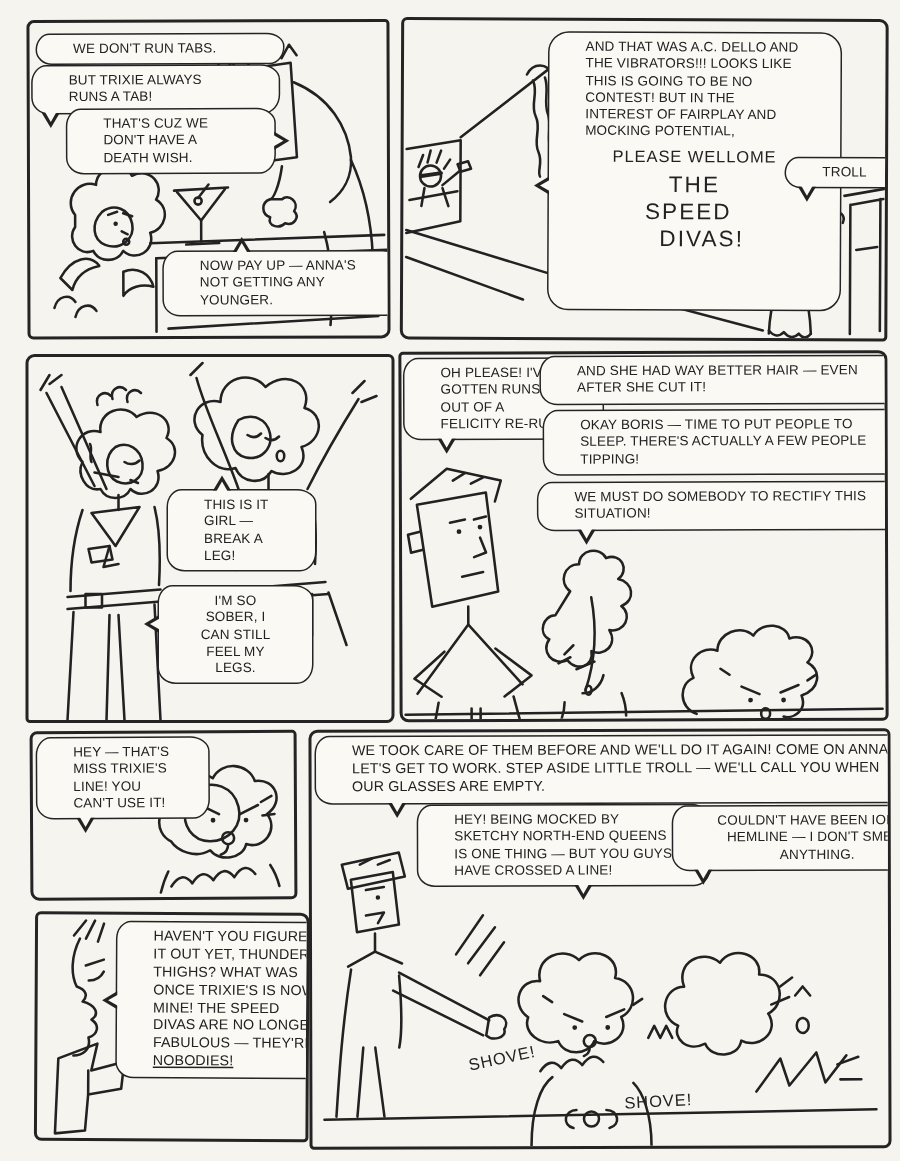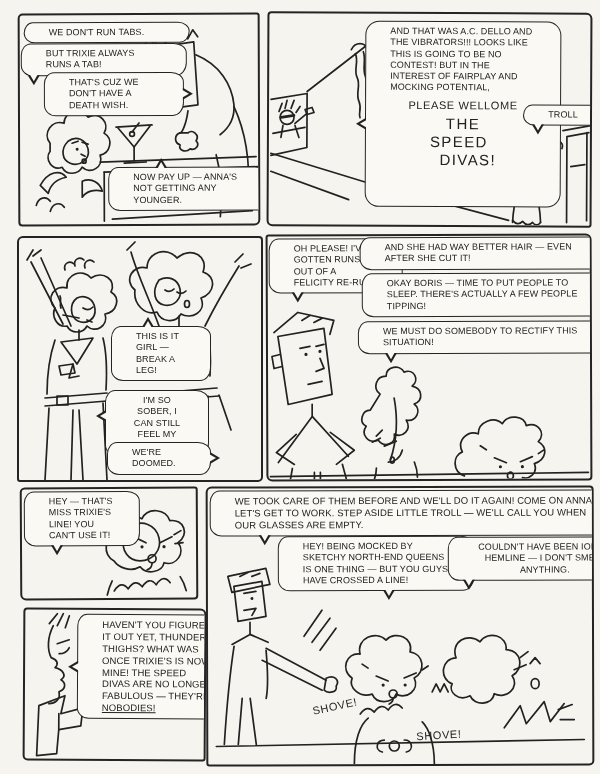--- a/index.html
+++ b/index.html
@@ -193,21 +193,20 @@
         <path d="M142,108 c10,8 26,8 36,-2"></path>
         <path d="M140,94 c-4,16 -4,34 -2,48 M188,92 c4,14 4,30 3,46"></path>
         <path d="M166,122 c2,2 2,5 0,7"></path>
         <path d="M136,155 L198,150 M134,163 L200,158"></path>
         <path d="M140,164 V193 M147,163 V186 M154,162 V195 M161,161 V188 M168,160 V196 M175,159 V187 M182,158 V194 M189,158 V186"></path>
         <path d="M132,161 L120,196 M200,157 L212,192"></path>
       </g>
     </svg>
     <div class="bubble tail-t" style="left:92px;top:88px;width:50px;--tx:30px;">THIS IS IT GIRL — BREAK A LEG!</div>
     <div class="bubble tail-l" style="left:86px;top:152px;width:54px;text-align:center;--ty:30%;">I'M SO SOBER, I CAN STILL FEEL MY LEGS.</div>
-    <div class="bubble tail-r" style="left:88px;top:204px;width:54px;--ty:30%;">WE'RE DOOMED.</div>
   </div>
 
   <div class="panel" style="left:266px;top:234px;width:322px;height:243px;transform:rotate(-0.2deg);border-radius:3px 6px 4px 6px;">
     <svg class="art" viewBox="0 0 322 243">
       <g>
         <path d="M6,96 L30,76 L66,84 L62,98"></path>
         <path d="M34,84 l8,-5 M46,86 l8,-4"></path>
         <path d="M10,100 L56,92 L64,158 L20,168 Z"></path>
         <path d="M12,118 l-8,2 l2,12 l8,-2"></path>
         <circle class="dot" cx="38" cy="118" r="1.6"></circle>

